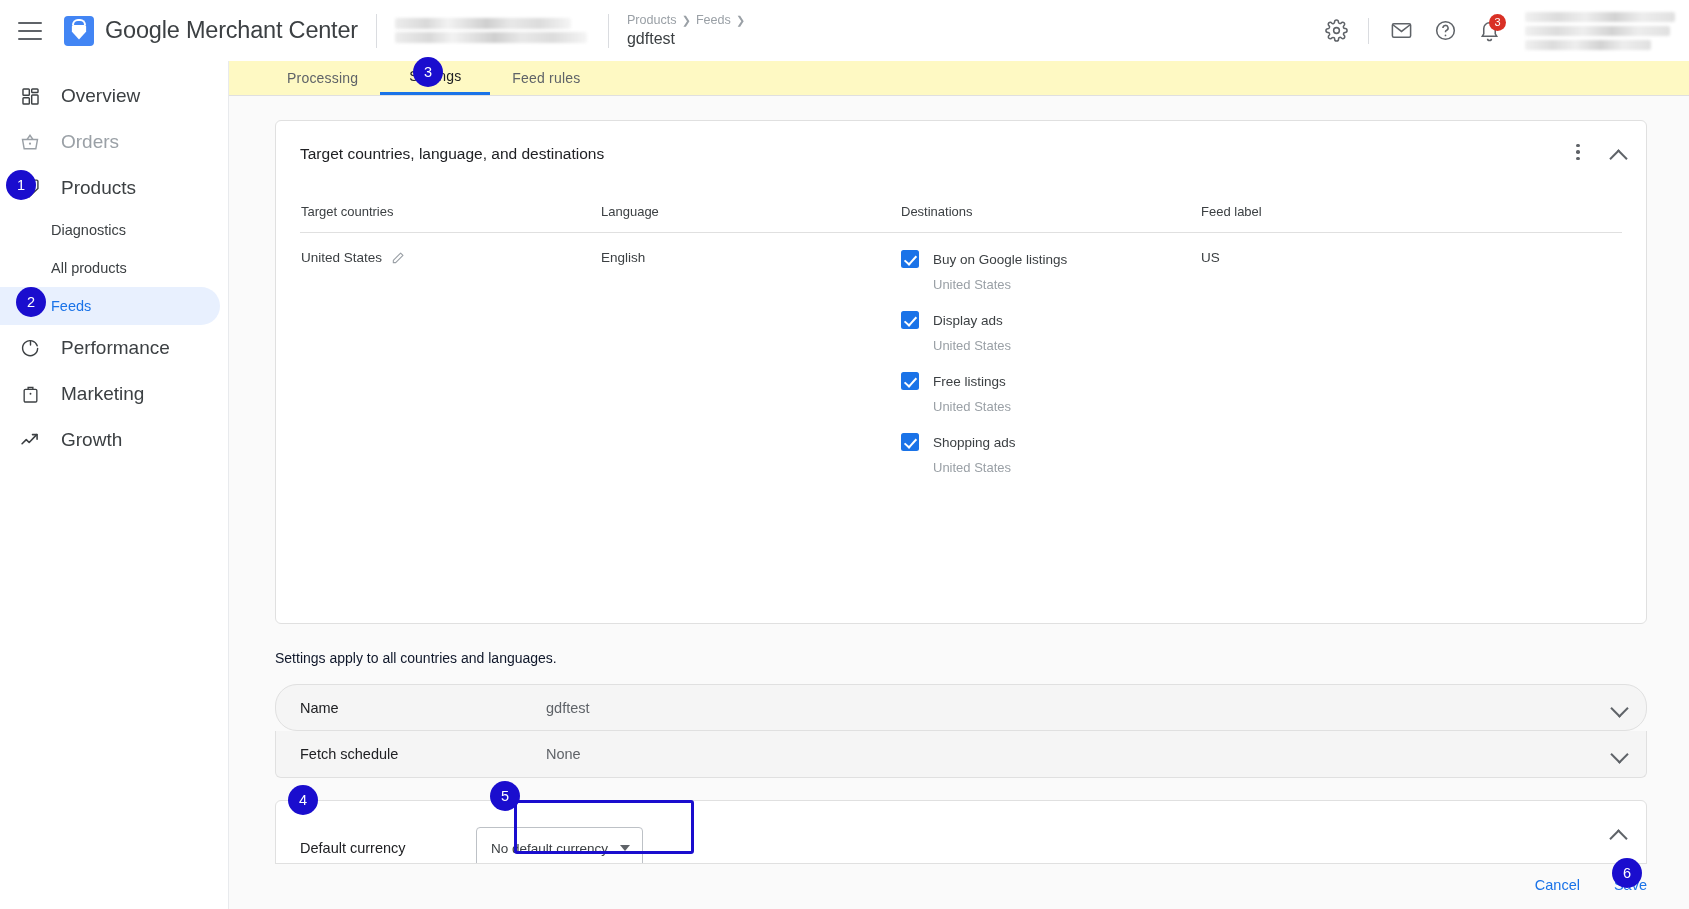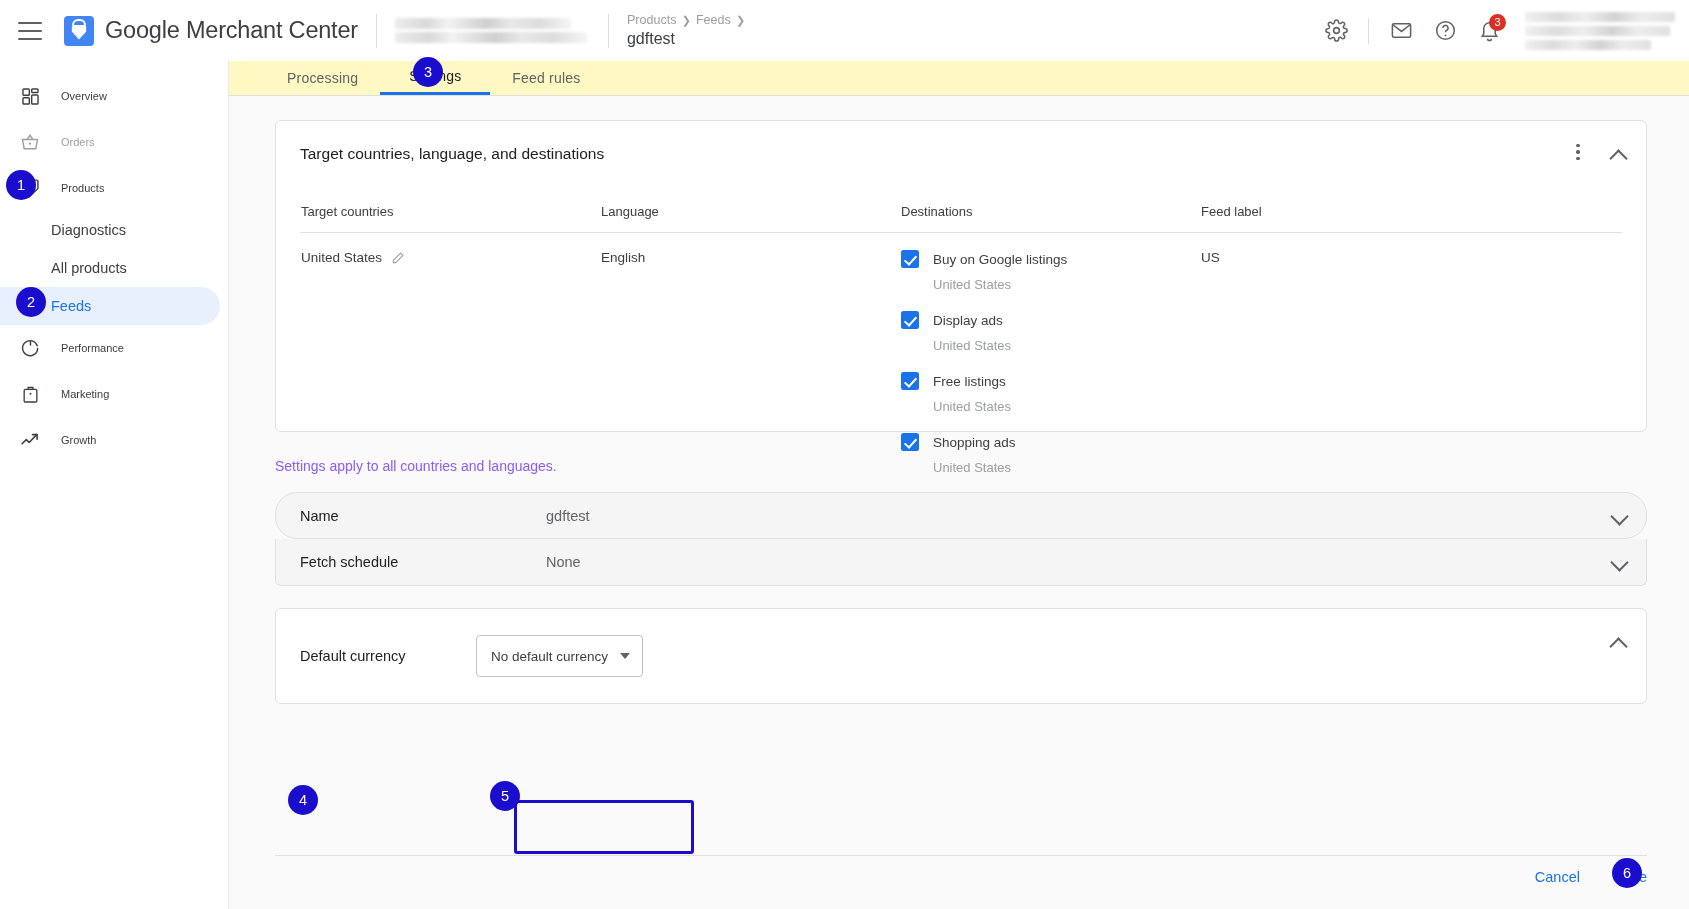--- a/index.html
+++ b/index.html
@@ -96,21 +96,21 @@
     border-right: 1px solid #e8eaed;
     padding-top: 12px;
   }
   .nav-item {
     height: 46px; display:flex; align-items:center;
     padding-left: 18px; cursor:pointer; position:relative;
     border-top-right-radius: 23px; border-bottom-right-radius: 23px;
     margin-right: 8px;
   }
   .nav-icon { width: 24px; height:24px; display:flex; align-items:center; justify-content:center; margin-right: 19px; }
-  .nav-label { font-size: 11px; color: #3c4043; }
+  .nav-label { font-size: 19px; color: #3c4043; }
   .nav-item.muted .nav-label { color:#9aa0a6; }
   .nav-sub { height: 38px; display:flex; align-items:center; padding-left: 51px; cursor:pointer;
     border-top-right-radius: 19px; border-bottom-right-radius: 19px; margin-right: 8px; }
   .nav-sub .nav-label { font-size: 14.5px; }
   .nav-sub.active { background:#e8f0fe; }
   .nav-sub.active .nav-label { color:#1a73e8; }
 
   
   #content { position:absolute; top:61px; left:229px; width:1460px; height:848px; background:#fafafa; }
 
@@ -126,21 +126,21 @@
   }
   .tab.active { color:#202124; border-bottom: 3px solid #1a73e8; font-weight: 500; }
 
   #scroll { position:absolute; top: 36px; left:0; right:0; bottom:0; background:#fafafa; }
 
   .card {
     background:#fff; border:1px solid #e0e0e0; border-radius: 6px;
     margin: 23px 42px 0 46px; position: relative;
   }
 
-  #card-top { height: 312px; }
+  #card-top { height: 504px; }
   .card-title { font-size: 15.5px; color:#202124; padding: 24px 0 0 24px; }
 
   #kebab { position:absolute; right: 56px; top: 19px; width:24px;height:24px; display:flex;flex-direction:column;align-items:center;justify-content:center; gap:3px; cursor:pointer;}
   #kebab i { width:3.5px;height:3.5px;border-radius:50%;background:#5f6368; display:block;}
   .chev-up { position:absolute; right: 16px; top: 22px; width:22px;height:22px; cursor:pointer;}
   .chev-up::before { content:""; position:absolute; left:4px; top:9px; width:11px;height:11px;
     border-left:2px solid #5f6368; border-top:2px solid #5f6368; transform: rotate(45deg);}
 
   table.tgt { width: calc(100% - 48px); margin: 40px 24px 0 24px; border-collapse: collapse; }
   table.tgt th {
@@ -158,21 +158,21 @@
   .dest-row { display:flex; align-items:center; gap: 14px; }
   .cb {
     width: 18px; height:18px; background:#1a73e8; border-radius: 2.5px;
     position:relative; flex: none; cursor:pointer;
   }
   .cb::after { content:""; position:absolute; left: 5.5px; top: 2.5px; width: 5px; height: 10px;
     border-right: 2.2px solid #fff; border-bottom: 2.2px solid #fff; transform: rotate(42deg); }
   .dest-name { font-size: 13.5px; color:#3c4043; }
   .dest-sub { font-size: 13px; color:#9aa0a6; margin: 9px 0 0 32px; }
 
-  .apply-note { font-size: 14px; color:#8b5cf6; margin: 26px 0 0 46px; }
+  .apply-note { font-size: 14px; color:#0f172a; margin: 26px 0 0 46px; }
 
   .srow {
     background:#f5f5f5; border:1px solid #e0e0e0; border-top:none;
     height: 47px; display:flex; align-items:center; position:relative;
     margin: 0 42px 0 46px;
   }
   .srow.first { border-top:1px solid #e0e0e0; border-top-left-radius:6px; border-top-right-radius:6px; margin-top: 18px; border-radius: 22px;}
   .srow.last { border-bottom-left-radius:6px; border-bottom-right-radius:6px; }
   .srow .k { width: 270px; padding-left: 24px; font-size: 14.5px; color:#202124; }
   .srow .v { font-size: 14.5px; color:#5f6368; }
@@ -187,21 +187,21 @@
   }
   #currency-card .k { width: 200px; padding-left: 24px; font-size: 14.5px; color:#202124; }
   #cur-select {
     height: 42px; min-width: 162px; border:1px solid #bdc1c6; border-radius: 4px;
     background:#fff; display:flex; align-items:center; justify-content:space-between;
     padding: 0 12px 0 14px; font-size: 13.5px; color:#3c4043; cursor:pointer; gap: 12px;
   }
   .caret { width:0;height:0;border-left:5px solid transparent;border-right:5px solid transparent;border-top:6px solid #5f6368; }
 
   #footer {
-    position:absolute; left:46px; right:42px; bottom: 12px; height: 42px;
+    position:absolute; left:46px; right:42px; bottom: 4px; height: 42px;
     border-top: 1px solid #e0e0e0;
     display:flex; align-items:center; justify-content:flex-end; gap: 34px;
     background:#fafafa;
   }
   .txtbtn { font-size: 14.5px; color:#1a73e8; cursor:pointer; }
 
   
   .badge {
     position:absolute; width: 30px; height:30px; border-radius: 50%;
     background:#1a0dce; color:#fff; font-size: 14.5px;

